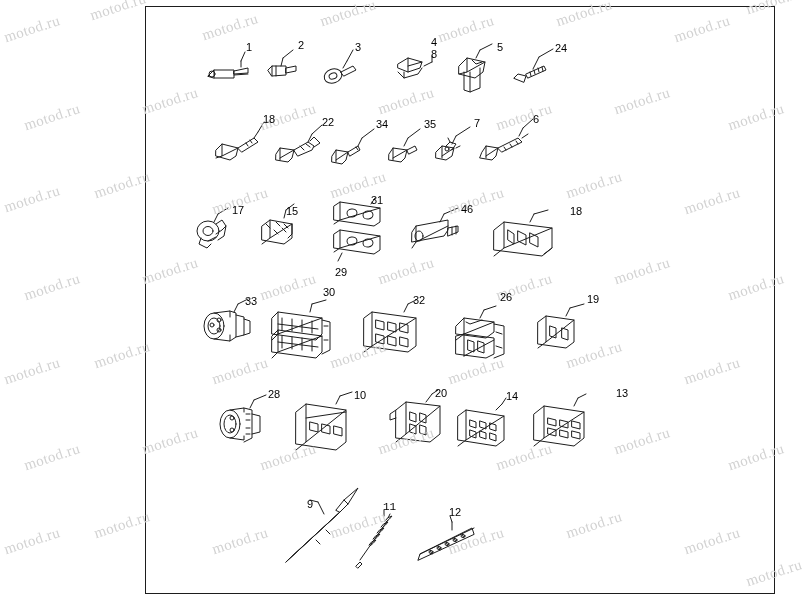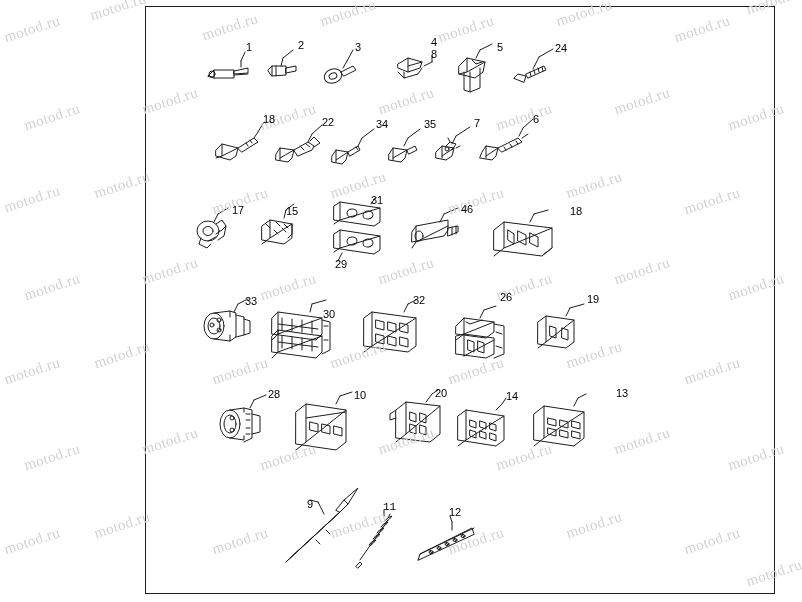--- a/index.html
+++ b/index.html
@@ -487,26 +487,26 @@
     <div class="lbl" style="left:263px;top:113px;">18</div>
     <div class="lbl" style="left:322px;top:116px;">22</div>
     <div class="lbl" style="left:376px;top:118px;">34</div>
     <div class="lbl" style="left:424px;top:118px;">35</div>
     <div class="lbl" style="left:474px;top:117px;">7</div>
     <div class="lbl" style="left:533px;top:113px;">6</div>
 
     <div class="lbl" style="left:232px;top:204px;text-align:right;">17</div>
     <div class="lbl" style="left:286px;top:205px;">15</div>
     <div class="lbl" style="left:371px;top:194px;">31</div>
-    <div class="lbl" style="left:335px;top:258px;text-align:right;">29</div>
+    <div class="lbl" style="left:335px;top:266px;text-align:right;">29</div>
     <div class="lbl" style="left:461px;top:203px;">46</div>
     <div class="lbl" style="left:546px;top:205px;margin-left:24px;">18</div>
 
     <div class="lbl" style="left:245px;top:295px;">33</div>
-    <div class="lbl" style="left:323px;top:308px;text-align:center;">30</div>
+    <div class="lbl" style="left:323px;top:286px;text-align:center;">30</div>
     <div class="lbl" style="left:413px;top:294px;">32</div>
     <div class="lbl" style="left:500px;top:291px;">26</div>
     <div class="lbl" style="left:587px;top:293px;">19</div>
 
     <div class="lbl" style="left:268px;top:388px;">28</div>
     <div class="lbl" style="left:354px;top:389px;">10</div>
     <div class="lbl" style="left:435px;top:387px;">20</div>
     <div class="lbl" style="left:506px;top:390px;">14</div>
     <div class="lbl" style="left:616px;top:387px;">13</div>
 

